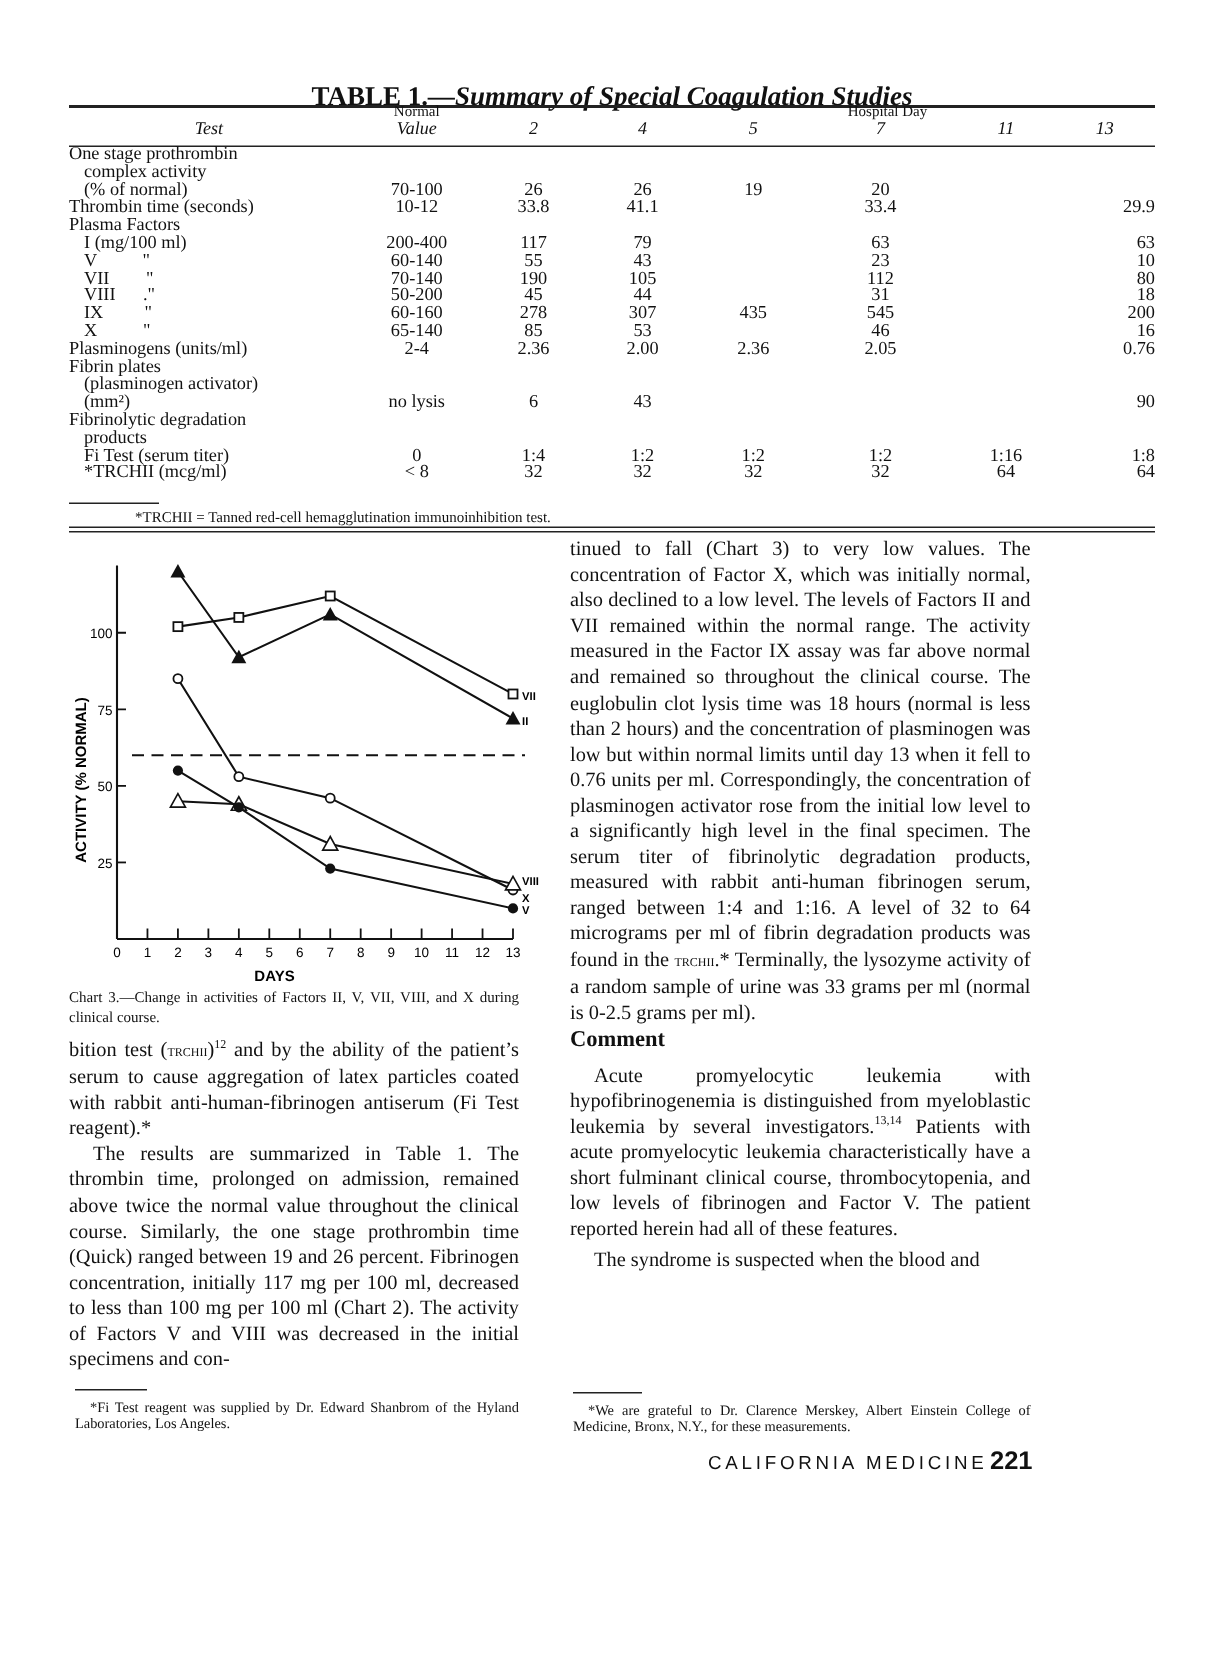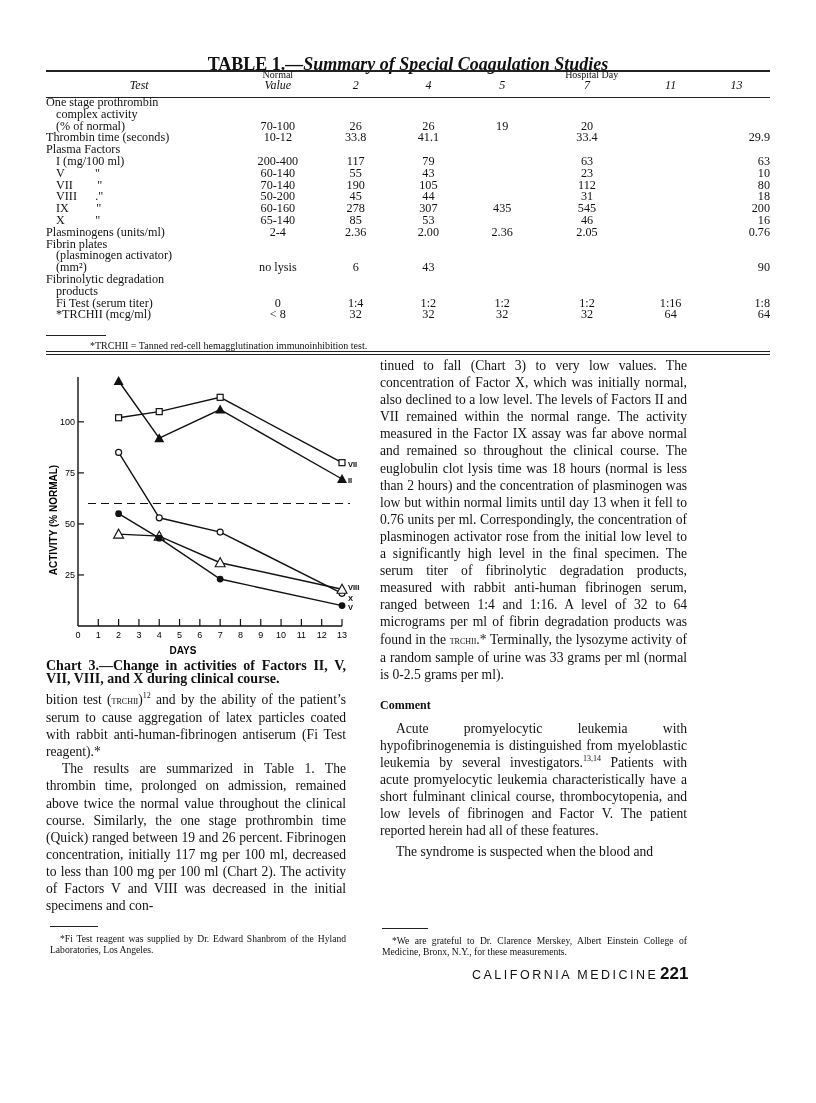--- a/index.html
+++ b/index.html
@@ -16,23 +16,23 @@
   .c0 { width:178px; } .c1 { width:92px; text-align:center; } .c2 { width:66px; text-align:center;}
   .c3 { width:82px; text-align:center; } .c4 { width:68px; text-align:center;} .c5{width:104px;text-align:center;}
   .c6 { width:66px; text-align:center;} .c7{width:68px;text-align:right;} .ind2 { padding-left:10px !important; }
   #table-footnote { left:66px; top:340px; font-size:10px;margin-left:24px; }
   
   .col { position:absolute; font-size:13.6px; line-height:17.1px; text-align:justify; }
   .col p { margin:0; }
   .indent { text-indent:16px; }
   .sc { font-variant:small-caps; font-size:12px; }
   sup { font-size:8px; line-height:0; }
-  .caption { font-size:14px; font-weight:bold; line-height:12.5px; }
+  .caption { font-size:10px; font-weight:normal; line-height:12.5px; }
   .fn { font-size:9.6px; line-height:10.5px; text-align:justify; }
-  .heading { font-size:12px; font-weight:bold; margin:14px 0 6px 0; }
+  .heading { font-size:15px; font-weight:bold; margin:2px 0 6px 0; }
   #footer-journal { left:472px; top:968px; font-family:"Liberation Sans","DejaVu Sans",sans-serif; font-size:12.5px; letter-spacing:2.5px; }
   #footer-page { left:660px; top:964px; font-family:"Liberation Sans","DejaVu Sans",sans-serif; font-size:17px; font-weight:bold; }
   svg text { font-family:"Liberation Sans","DejaVu Sans",sans-serif; }
 </style>
 </head>
 <body>
 
 <div id="table-title" class="abs"><span>TABLE 1.</span><i>—Summary of Special Coagulation Studies</i></div>
 <div class="rule" style="left:46px;top:70px;width:724px;height:1.5px;"></div>
 <div class="rule" style="left:46px;top:97px;width:724px;height:1px;"></div>

